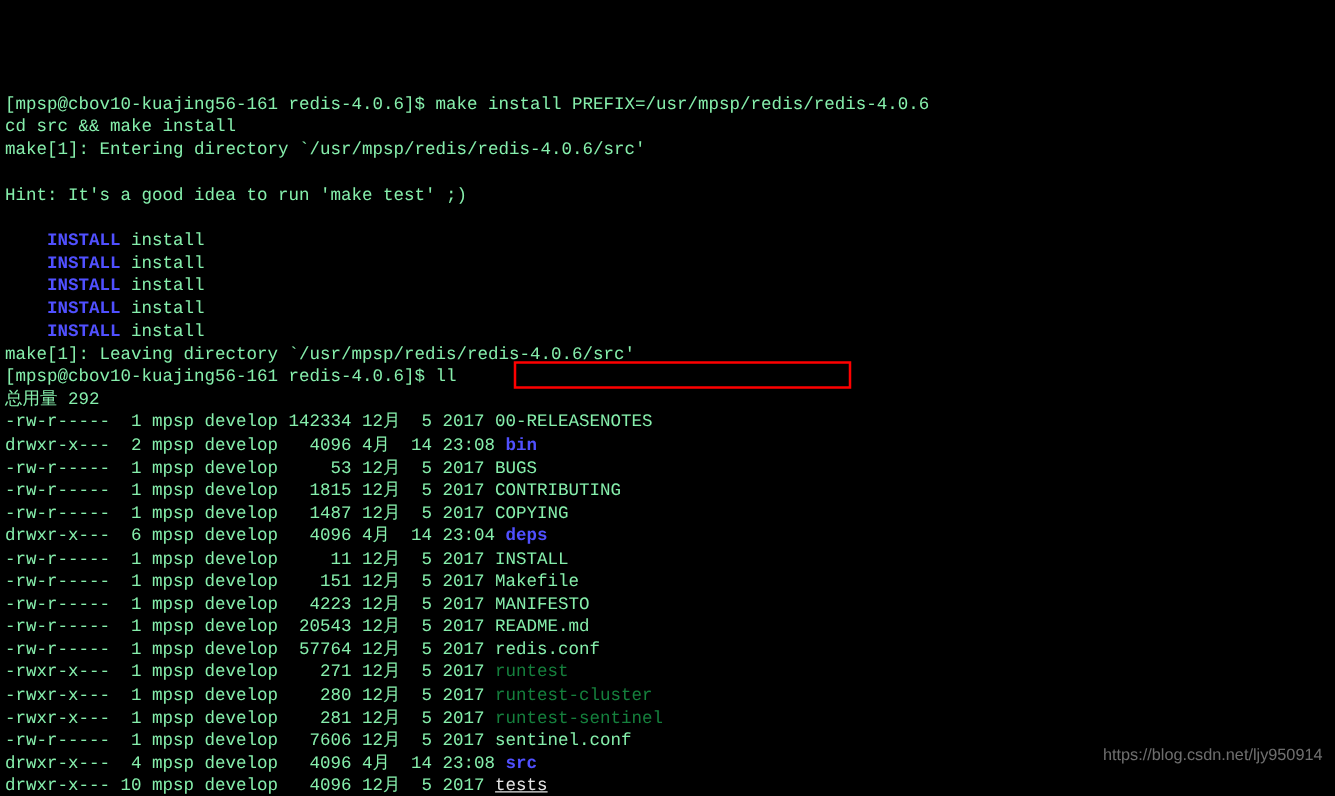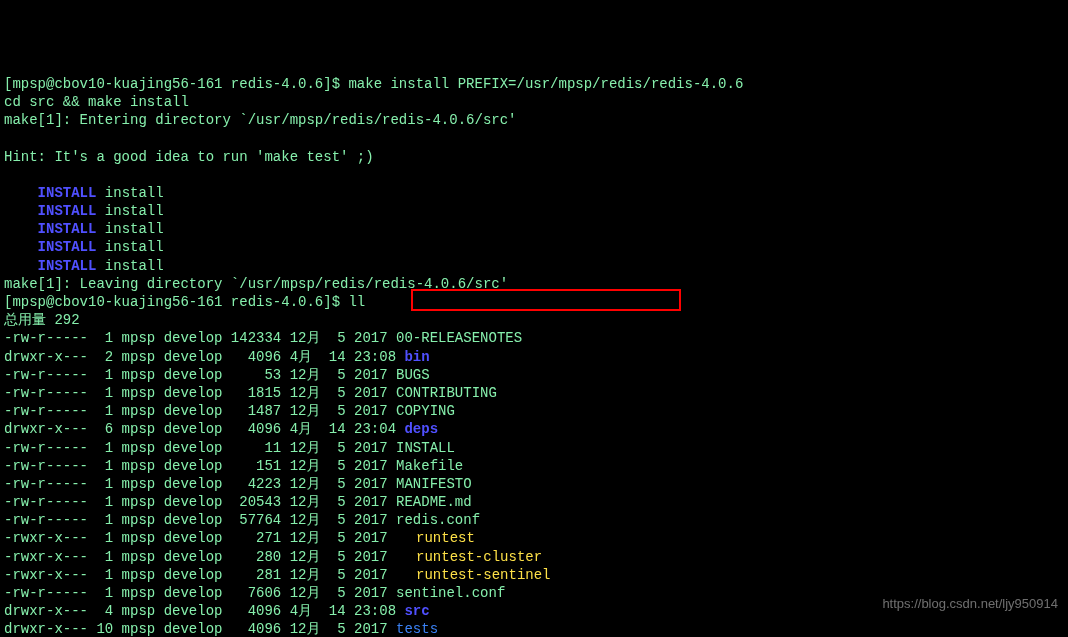--- a/index.html
+++ b/index.html
@@ -11,22 +11,22 @@
       line-height: 1.3;
       width: 1068px;
       height: 637px;
       overflow: hidden;
       position: relative;
       padding: 2px 0 0 4px;
       white-space: pre;
     }
     .line { display: block; }
     .blue { color: #5050ff; font-weight: bold; }
-    .blue-dim { color: #3b82f6; }
-    .green { color: #fde047; margin-left: 20px; }
+    .blue-dim { color: #e5e5e5; text-decoration: underline; }
+    .green { color: #15803d; }
     .white { color: #86efac; }
     .highlight-box {
       position: absolute;
       border: 2px solid #ff0000;
       background: transparent;
       pointer-events: none;
     }
     .watermark {
       position: absolute;
       color: rgba(200,200,200,0.55);

